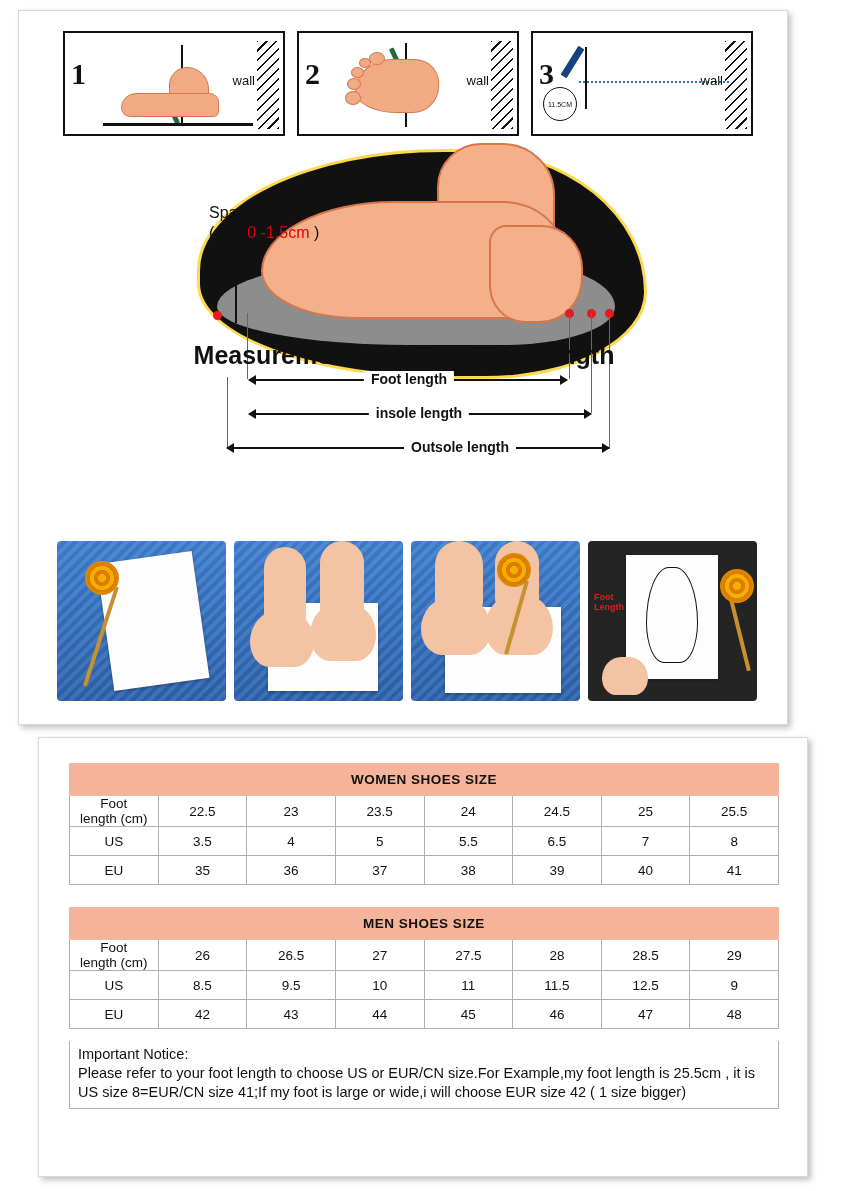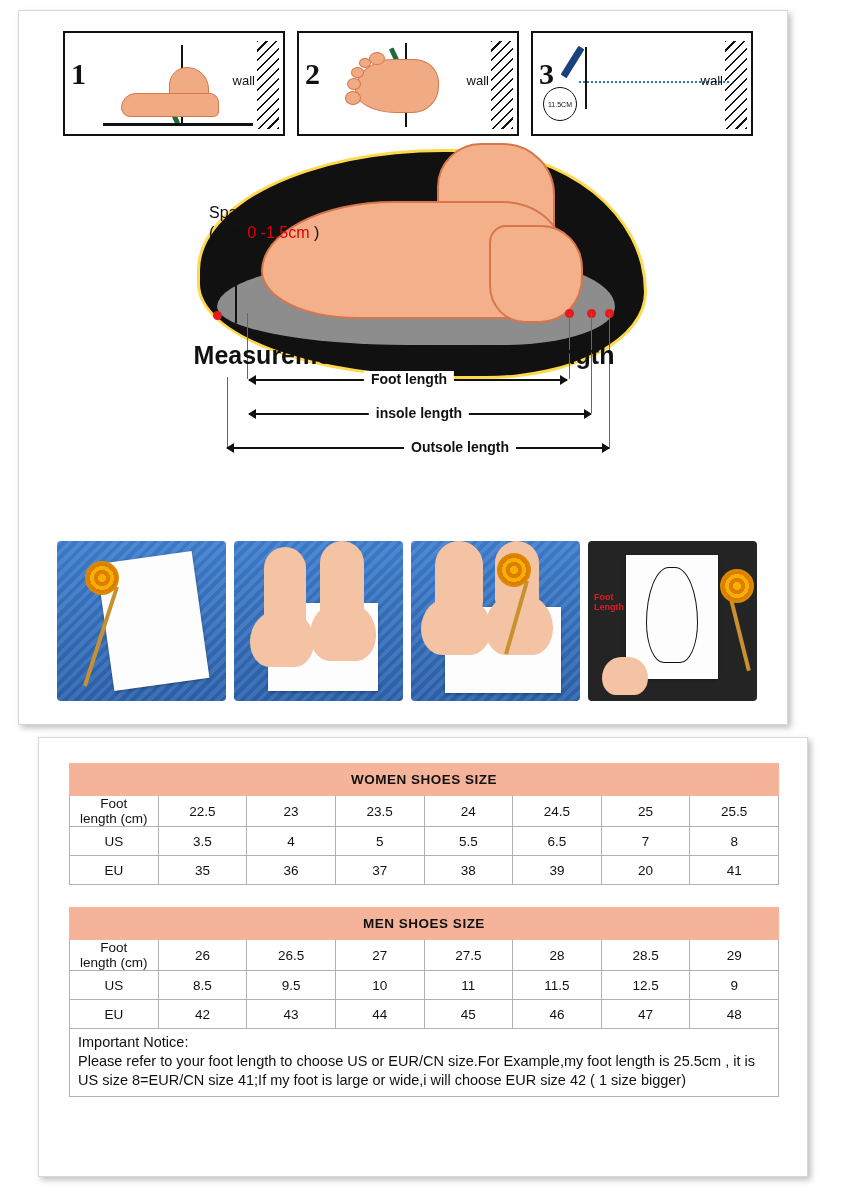--- a/index.html
+++ b/index.html
@@ -354,21 +354,21 @@
     letter-spacing: .5px;
     height: 32px !important;
     border: 1px solid #f5b49a !important;
   }
   .rowhead {
     font-weight: normal;
     width: 138px;
   }
   .spacer { height: 22px; }
   .notice {
-    margin-top: 0;
+    margin-top: 12px;
     border: 1px solid #b0b0b0;
     border-top: none;
     padding: 4px 8px 6px 8px;
     font-size: 14.5px;
     color: #111;
     line-height: 1.32;
   }
 </style>
 </head>
 <body>
@@ -523,21 +523,21 @@
           <td>7</td>
           <td>8</td>
         </tr>
         <tr>
           <td class="rowhead">EU</td>
           <td>35</td>
           <td>36</td>
           <td>37</td>
           <td>38</td>
           <td>39</td>
-          <td>20</td>
+          <td>40</td>
           <td>41</td>
         </tr>
       </tbody>
         </table>
 
       <div class="spacer"></div>
 
       <table class="size">
         <tbody>
             <tr>

